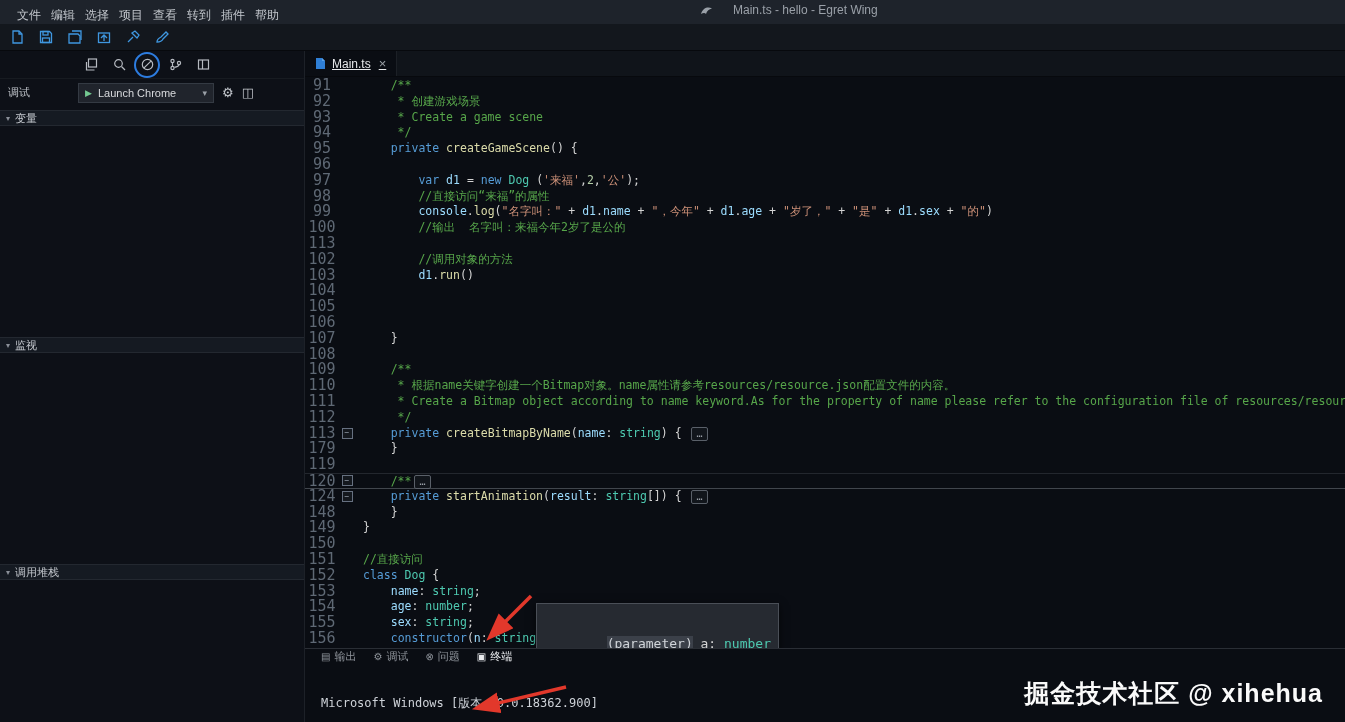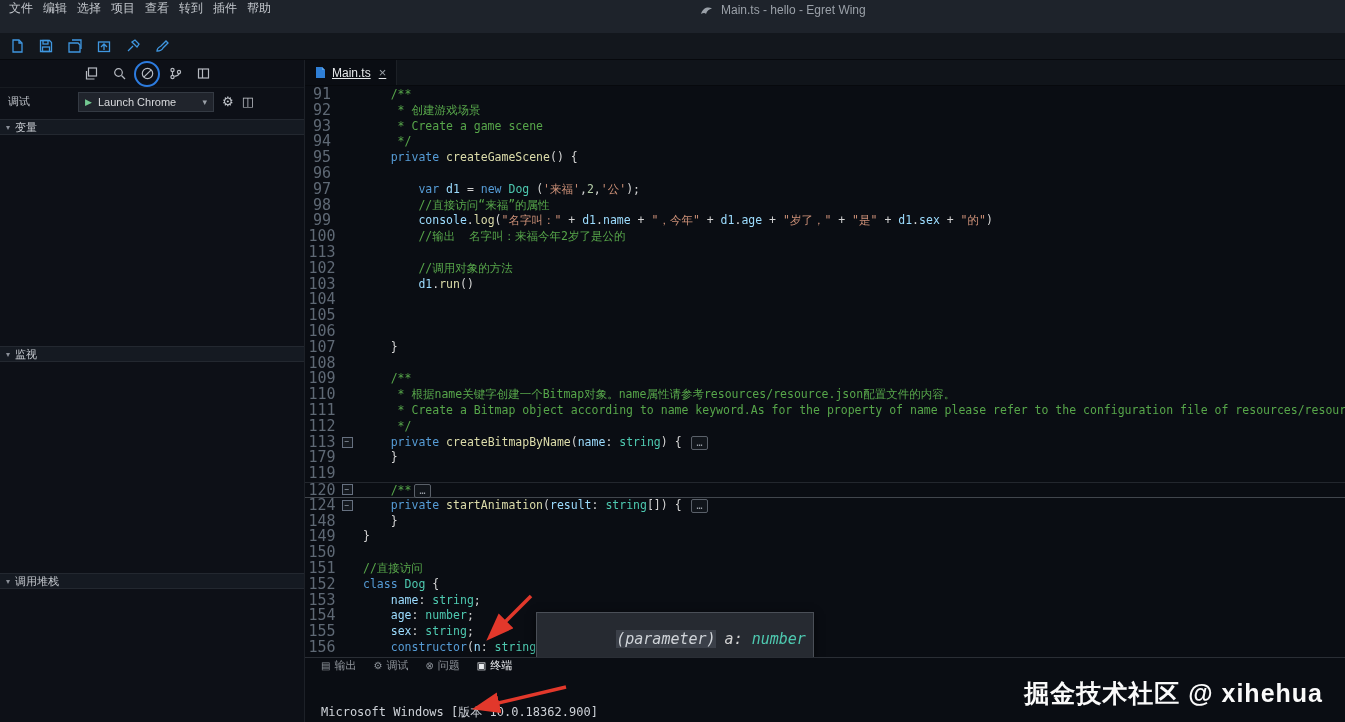--- a/index.html
+++ b/index.html
@@ -1,25 +1,25 @@
 <!DOCTYPE html>
 <html><head>
 <meta charset="utf-8">
 <style>
   * { margin:0; padding:0; box-sizing:border-box; }
   html,body { width:1345px; height:722px; overflow:hidden; background:#0a0d13;
     font-family:"Liberation Sans", sans-serif; }
   body { position:relative; color:#c7cbd1; }
 
   
-  .titlebar { height:33px; background:#1e232b; display:flex; align-items:flex-start;
-    padding-left:4px; font-size:12px; position:relative; }
+  .titlebar { height:24px; background:#1e232b; display:flex; align-items:flex-end;
+    padding-left:12px; font-size:12px; position:relative; }
   .menu-item { padding:0 5px; color:#c2c6cc; cursor:default; }
   .window-title { position:absolute; left:700px; top:0; height:20px; display:flex;
-    align-items:center; gap:8px; color:#9aa0a8; font-size:12px; }
+    align-items:center; gap:20px; color:#9aa0a8; font-size:12px; }
 
   
   .toolbar { height:27px; background:#13171d; display:flex; align-items:center;
     gap:13px; padding-left:9px; border-bottom:1px solid #07090d; }
   .tb-icon { width:16px; height:16px; display:flex; align-items:center; justify-content:center; }
   .tb-icon svg { stroke:#3f97e0; fill:none; stroke-width:1.3; }
 
   
   .main { display:flex; height:675px; }
   .sidebar { width:305px; background:#0d1017; border-right:1px solid #1d2128;
@@ -63,23 +63,23 @@
     line-height:8px; background:#14181e; }
   .ltext { flex:1; padding-left:8px; }
   .tk-kw{color:#569cd6} .tk-fn{color:#dcdcaa} .tk-str{color:#ce9178}
   .tk-com{color:#57a64a} .tk-type{color:#4ec9b0} .tk-var{color:#9cdcfe}
   .tk-num{color:#b5cea8} .tk-pl{color:#d4d4d4}
   .ellipsis { display:inline-block; border:1px solid #5a6069; color:#9aa0a8;
     border-radius:2px; padding:0 4px; margin-left:3px; font-size:10px; line-height:12px;
     background:#11151b; }
 
   .tooltip { position:absolute; left:231px; top:526px; background:#262a31;
-    border:1px solid #4a4f57; padding:3px 7px; font-size:15px; color:#d4d4d4;
+    border:1px solid #4a4f57; padding:16px 7px; font-size:13px; color:#d4d4d4;
     font-family:"DejaVu Sans Mono", monospace; white-space:pre; z-index:6;
-    box-shadow:0 2px 8px rgba(0,0,0,.6);font-style:italic; }
+    box-shadow:0 2px 8px rgba(0,0,0,.6); }
   .tooltip .param { background:#3b4049; color:#d0d4d9; }
   .tooltip .ttype { color:#4ec9b0; }
 
   
   .panel { height:78px; border-top:1px solid #2a2e35; display:flex; flex-direction:column;
     background:#0a0d13; }
   .panel-tabs { height:22px; display:flex; align-items:center; gap:17px; padding-left:16px;
     font-size:11px; color:#8f949b; }
   .panel-tab { display:flex; align-items:center; gap:4px; }
   .panel-tab .pt-icon { font-size:10px; }

